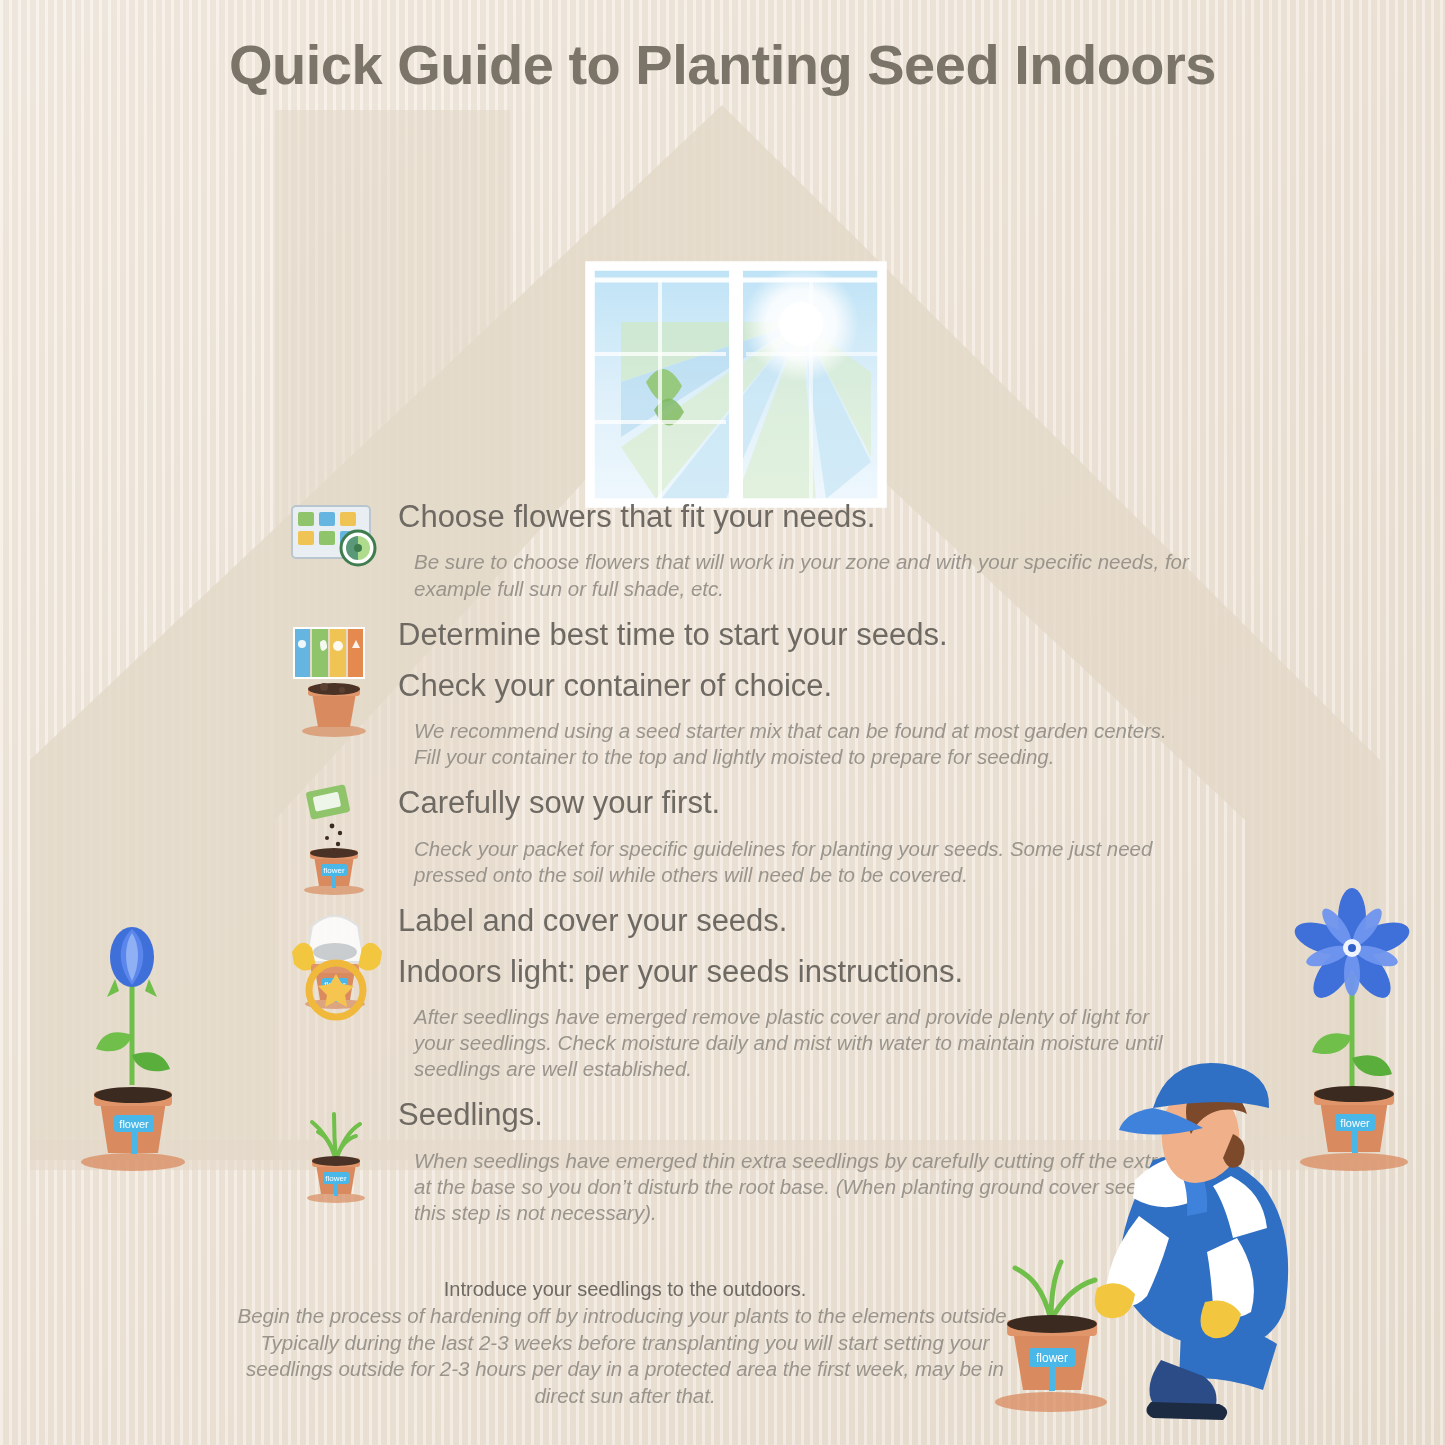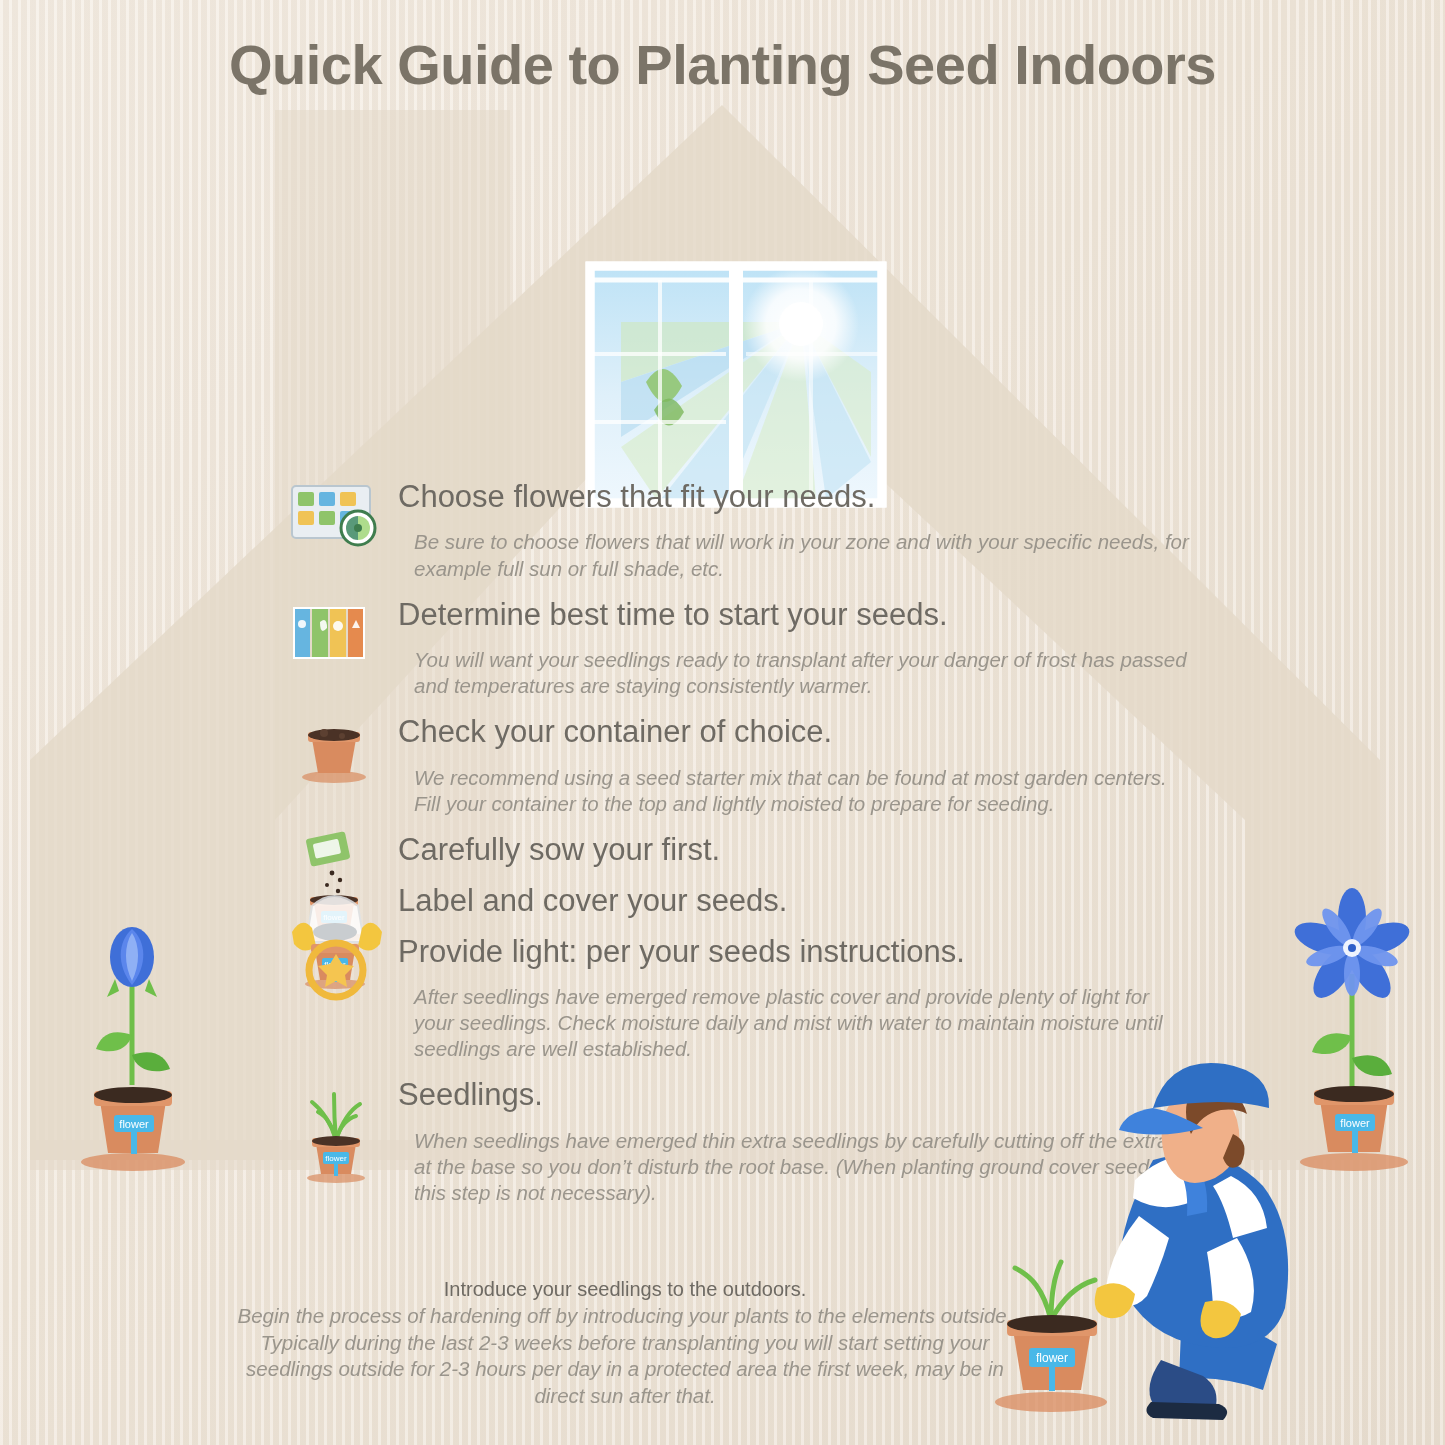--- a/index.html
+++ b/index.html
@@ -17,21 +17,21 @@
   
   .house{position:absolute;left:0;top:0;width:1445px;height:1445px;}
   
   .title{
     position:absolute;left:0;top:32px;width:1445px;text-align:center;
     font-size:56px;font-weight:bold;color:#7b7468;letter-spacing:-0.5px;
   }
   
   .window{position:absolute;left:586px;top:262px;width:300px;height:245px;}
   
-  .steps{position:absolute;left:286px;top:480px;width:920px;}
+  .steps{position:absolute;left:286px;top:500px;width:920px;}
   .step{position:relative;margin-bottom:1px;padding-left:112px;min-height:50px;}
   .step-head{
     font-size:31px;color:#6e6a63;line-height:1.08;margin:0 0 2px 0;font-weight:400;
   }
   .step-body{
     font-size:20.5px;color:#9a958c;line-height:1.27;font-style:italic;margin:16px;
   }
   .step-icon{position:absolute;left:0;top:0;width:104px;height:auto;}
   
   .outro{position:absolute;left:230px;top:1278px;width:790px;text-align:center;}
@@ -133,21 +133,20 @@
         </g>
         <g fill="#ffffff" opacity="0.9">
           <circle cx="16" cy="26" r="4"></circle>
           <path d="M34 24 q7 -6 7 6 q-7 8 -7 -6z"></path>
           <circle cx="52" cy="28" r="5"></circle>
           <path d="M70 22 l4 8 -8 0z"></path>
         </g>
         <rect x="8" y="10" width="70" height="50" fill="none" stroke="#ffffff" stroke-width="2"></rect>
       </svg>
       <div class="step-head">Determine best time to start your seeds.</div>
-      <div class="step-body">You will want your seedlings ready to transplant after your danger of frost has passed and temperatures are staying consistently warmer.</div>
     </div>
 
     <div class="step">
       <svg class="step-icon" viewBox="0 0 104 70" width="104" height="70">
         <ellipse cx="48" cy="62" rx="32" ry="6" fill="#d98b5f" opacity="0.7"></ellipse>
         <path d="M26 24 L70 24 L64 58 L32 58 Z" fill="#d98b5f"></path>
         <rect x="22" y="17" width="52" height="10" rx="3" fill="#e0966a"></rect>
         <ellipse cx="48" cy="20" rx="26" ry="6" fill="#4a3226"></ellipse>
         <circle cx="38" cy="18" r="4" fill="#5c4031"></circle>
         <circle cx="56" cy="21" r="3" fill="#5c4031"></circle>
@@ -170,20 +169,21 @@
         </g>
         <ellipse cx="48" cy="104" rx="30" ry="5" fill="#d98b5f" opacity="0.7"></ellipse>
         <path d="M28 70 L68 70 L63 100 L33 100 Z" fill="#d98b5f"></path>
         <rect x="24" y="64" width="48" height="9" rx="3" fill="#e0966a"></rect>
         <ellipse cx="48" cy="67" rx="24" ry="5" fill="#4a3226"></ellipse>
         <rect x="35" y="78" width="26" height="12" rx="2" fill="#49b8e8"></rect>
         <text x="48" y="87" font-size="8" fill="#ffffff" text-anchor="middle" font-family="Liberation Sans, sans-serif">flower</text>
         <rect x="46" y="90" width="4" height="12" fill="#49b8e8"></rect>
       </svg>
       <div class="step-head">Carefully sow your first.</div>
+      <div class="step-body">Check your packet for specific guidelines for planting your seeds.  Some just need pressed onto the soil while others will need be to be covered.</div>
     </div>
 
     <div class="step">
       <svg class="step-icon" viewBox="0 0 104 105" width="104" height="105">
         <path d="M26 22 Q48 2 72 22 L78 58 L20 58 Z" fill="#ffffff" opacity="0.85" stroke="#dfe3e6" stroke-width="2"></path>
         <ellipse cx="49" cy="48" rx="22" ry="9" fill="#c9cdd0"></ellipse>
         <g fill="#f3c63f">
           <path d="M6 48 q10 -16 20 -4 l4 18 q-12 10 -22 -2z"></path>
           <path d="M96 48 q-10 -16 -20 -4 l-4 18 q12 10 22 -2z"></path>
         </g>
@@ -197,21 +197,21 @@
       <div class="step-head">Label and cover your seeds.</div>
     </div>
 
     <div class="step">
       <svg class="step-icon" viewBox="0 0 104 70" width="104" height="70">
         <circle cx="50" cy="35" r="27" fill="none" stroke="#f0b93c" stroke-width="7"></circle>
         <g fill="#f5c550">
           <path d="M50 19 l6 10 12 2 -9 9 2 12 -11 -6 -11 6 2 -12 -9 -9 12 -2z"></path>
         </g>
       </svg>
-      <div class="step-head">Provide light: per your seeds instructions.</div>
+      <div class="step-head">Indoors light: per your seeds instructions.</div>
       <div class="step-body">After seedlings have emerged remove plastic cover and provide plenty of light for your seedlings. Check moisture daily and mist with water to maintain moisture until seedlings are well established.</div>
     </div>
 
     <div class="step">
       <svg class="step-icon" viewBox="0 0 104 105" width="104" height="105">
         <g stroke="#6fbf4a" stroke-width="4" fill="none" stroke-linecap="round">
           <path d="M50 62 C44 42 36 32 26 24"></path>
           <path d="M50 62 C48 40 48 26 48 16"></path>
           <path d="M50 62 C56 44 64 32 74 26"></path>
           <path d="M50 62 C46 46 40 38 32 34"></path>

